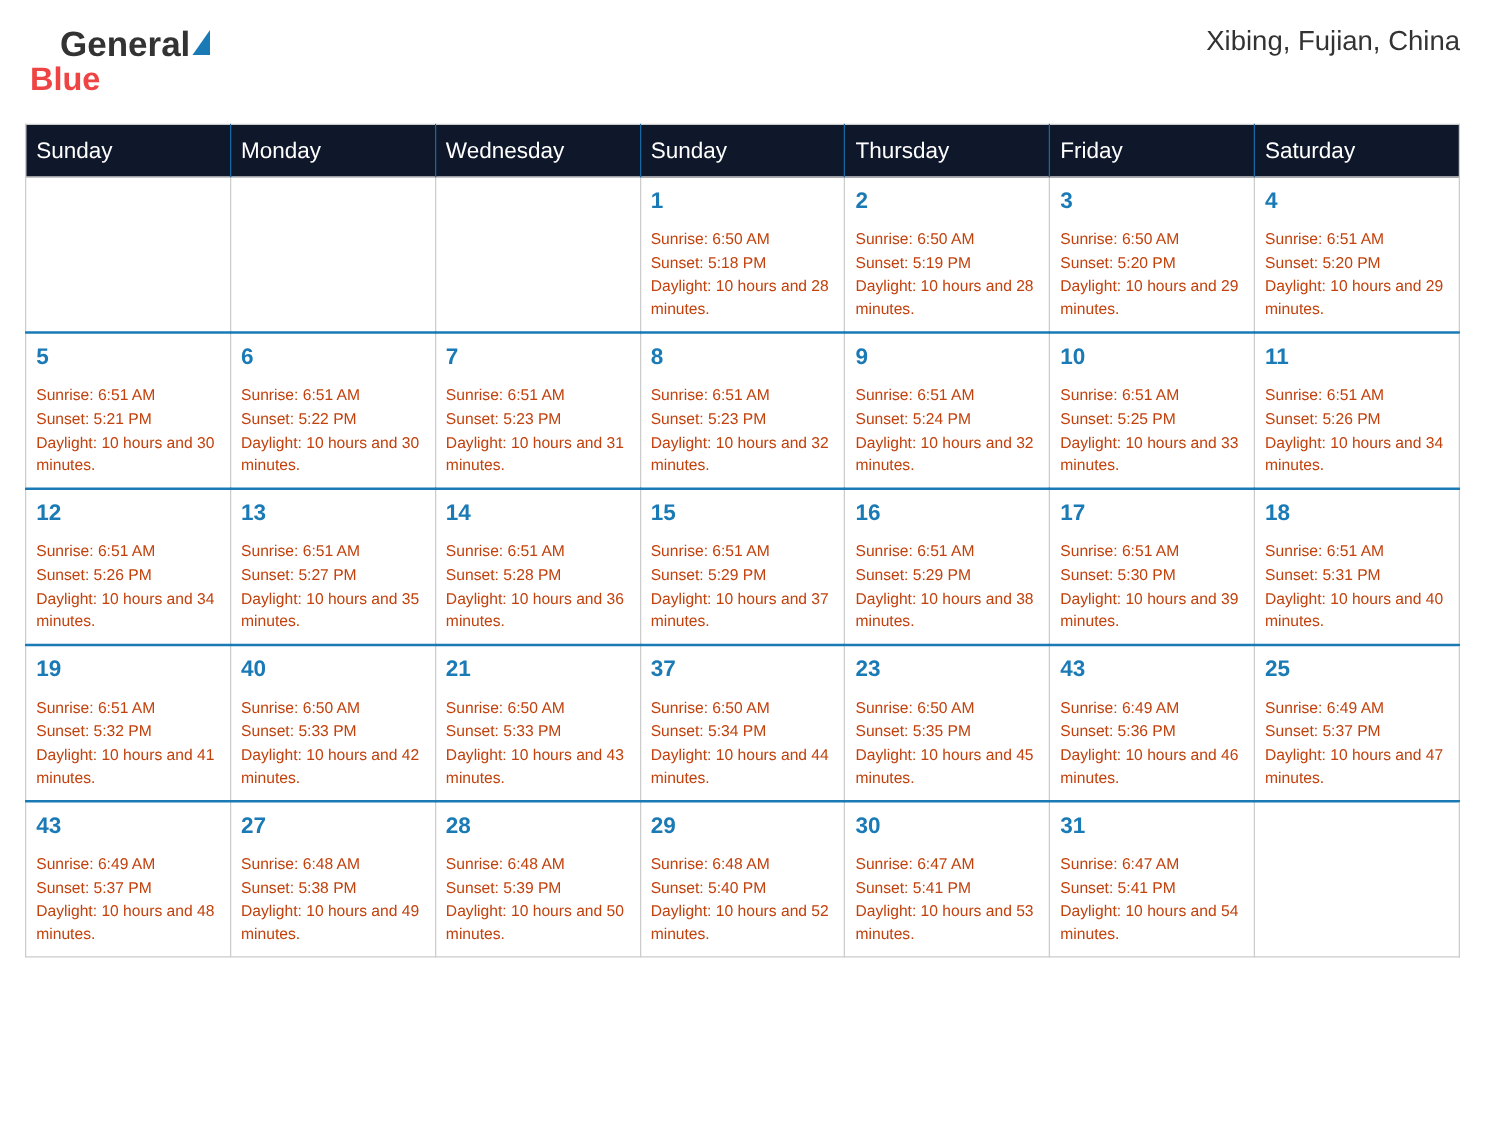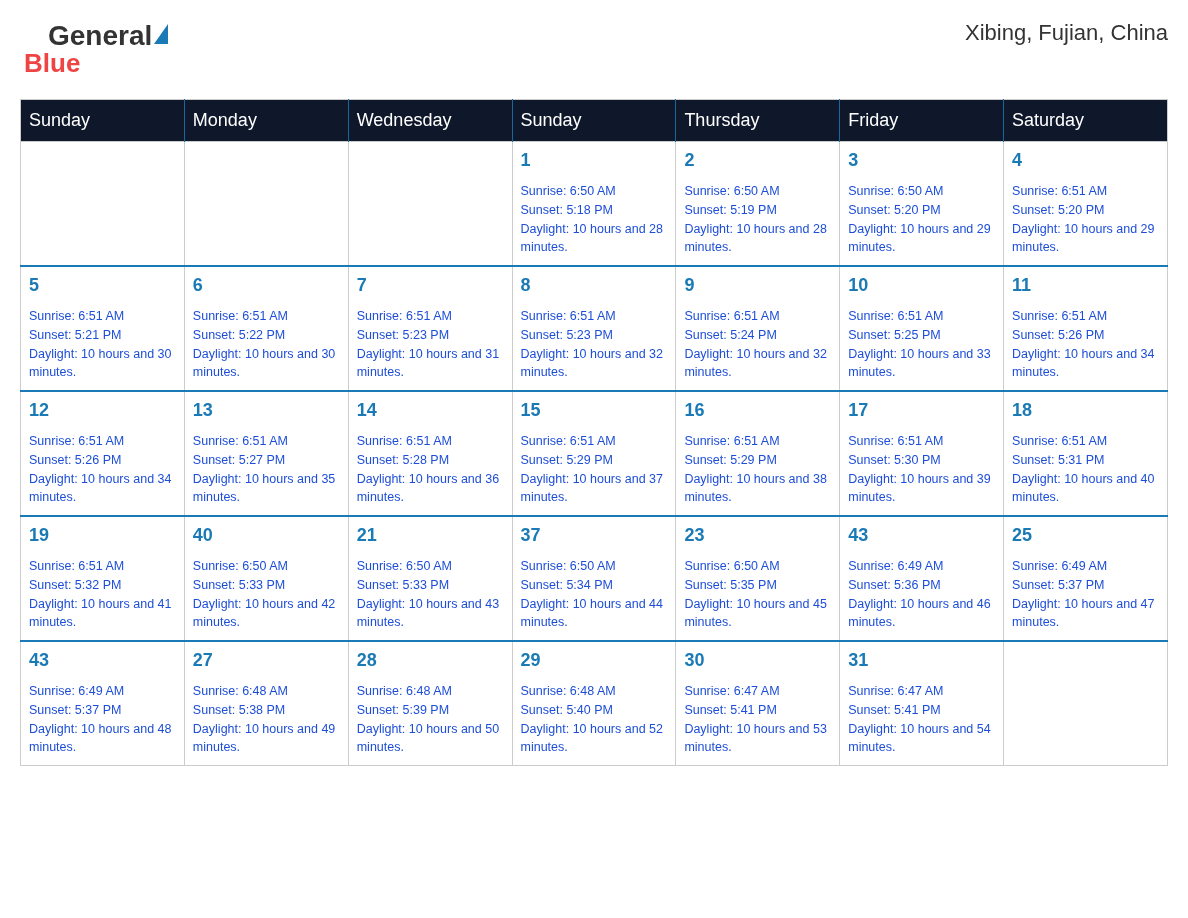--- a/index.html
+++ b/index.html
@@ -86,21 +86,21 @@
     .day-number {
       font-size: 18px;
       color: #1a7ab5;
       font-weight: bold;
       display: block;
       margin-bottom: 4px;
     }
     .day-info {
       font-size: 12.5px;
       line-height: 1.5;
-      color: #1d4ed8;
+      color: #c2410c;
       margin-top: 11px;
     }
     .empty-cell { background: #fff; }
     .row-divider { border-top: 2px solid #1a7ab5; }
   </style>
 </head>
 <body>
 
 <div class="header">
   <div class="logo">

